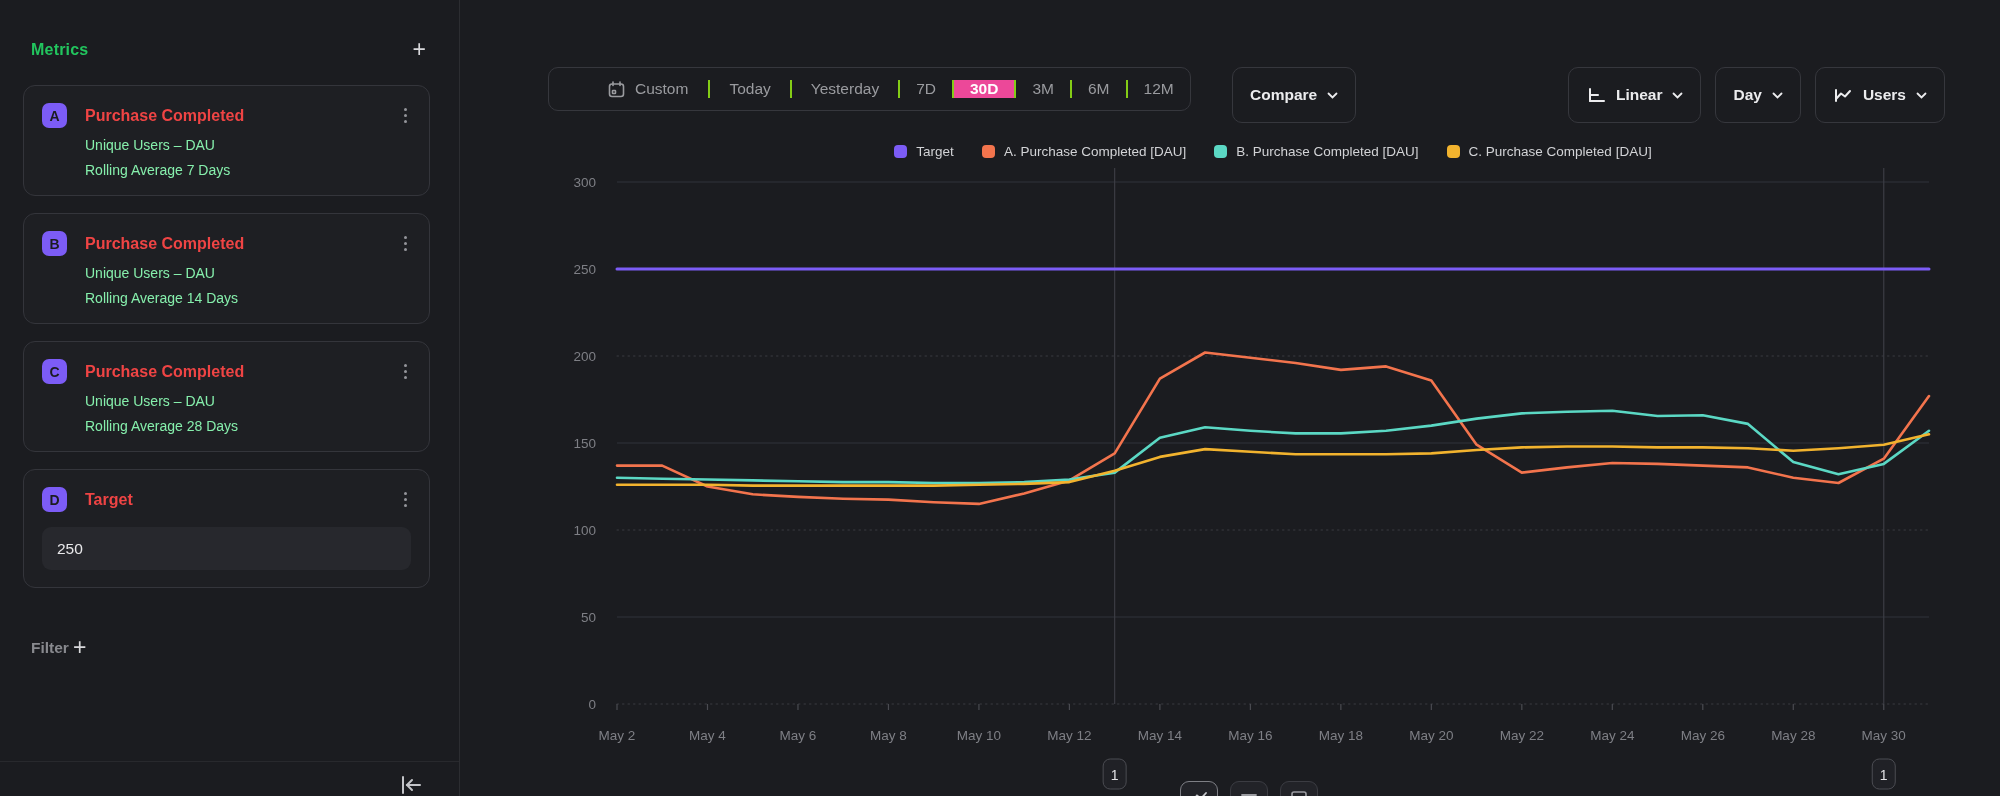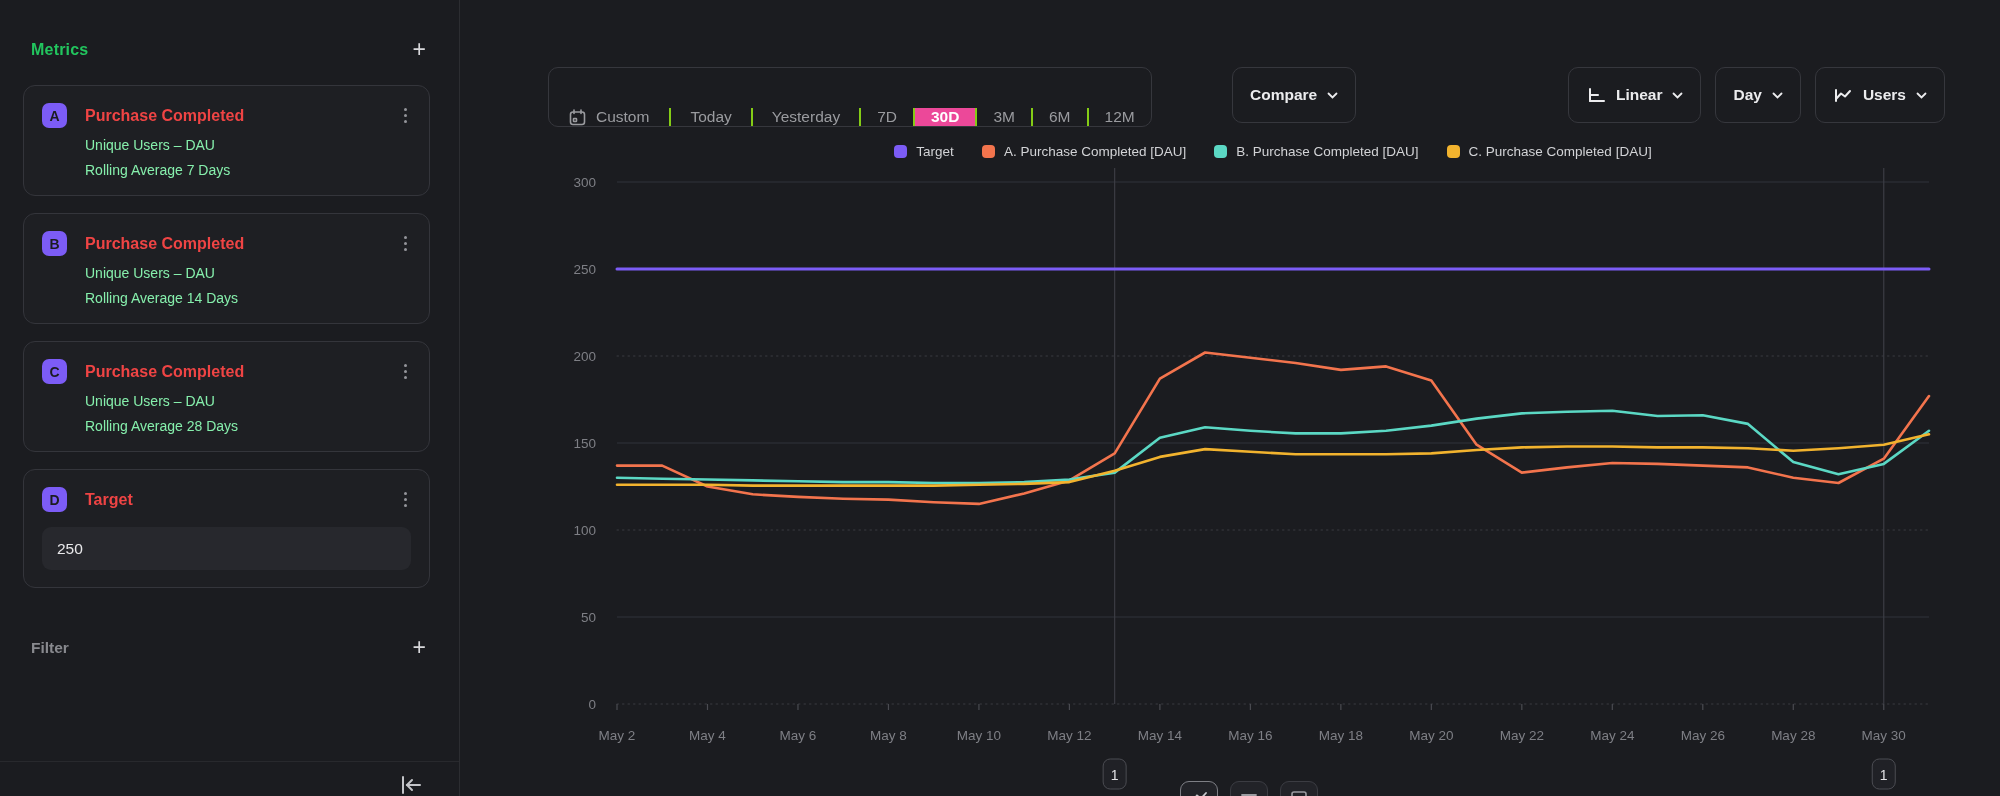--- a/index.html
+++ b/index.html
@@ -18,28 +18,28 @@
   .metric-card { border:1px solid #34353b; border-radius:12px; padding:17px 18px; margin-bottom:17px; background:#1e1f23; }
   .card-head { display:flex; align-items:center; }
   .badge { width:25px; height:25px; border-radius:7px; display:flex; align-items:center; justify-content:center;
     font-size:14px; font-weight:700; color:#1b1c1f; flex:0 0 25px; }
   .card-title { font-size:16px; font-weight:600; color:#ef4444; margin-left:18px; flex:1; }
   .kebab { background:none; border:none; cursor:pointer; display:flex; flex-direction:column; gap:3px; padding:4px; }
   .kebab i { width:3px; height:3px; border-radius:50%; background:#94959a; display:block; }
   .card-sub { font-size:14px; color:#86efac; margin:9px 0 0 43px; }
   .target-input { width:100%; height:43px; margin-top:15px; border:none; border-radius:9px;
     background:#27282d; color:#e8e8ea; font-size:15.5px; padding-left:15px; font-family:inherit; }
-  .filter-row { display:flex; justify-content:space-between; align-items:center; margin:48px 0 0 8px; }
+  .filter-row { display:flex; align-items:center; margin:48px 0 0 8px; }
   .filter-row h3 { font-size:15.5px; font-weight:600; color:#88898e; }
   .side-divider { position:absolute; left:0; top:761px; width:459px; height:1px; background:#28292d; }
   .collapse-btn { position:absolute; left:398px; top:774px; background:none; border:none; cursor:pointer; color:#c3c4c8; }
   
   .main { position:absolute; left:460px; top:0; width:1540px; height:796px; }
   .btn, .seg { border:1px solid #36373d; border-radius:10px; background:transparent; }
-  .seg { position:absolute; left:88px; top:67px; height:60px; display:flex; overflow:hidden; align-items:flex-end; }
+  .seg { position:absolute; left:88px; top:67px; height:44px; display:flex; overflow:hidden; align-items:center;padding-left:39px; }
   .seg-item { display:flex; align-items:center; gap:10px; padding:0 19px; font-size:15.5px; color:#9a9b9f;
     background:none; border:none; border-left:2px solid #84cc16; cursor:pointer; font-family:inherit; white-space:nowrap; }
   .seg-item:first-child { border-left:none; padding:0 20px; }
   .seg-item.small { padding:0 16px; }
   .seg-item.selected { background:#ec4899; color:#ffffff; font-weight:700; }
   .btn { position:absolute; height:56px; display:flex; align-items:center; gap:10px; padding:0 17px;
     color:#ececee; font-size:15.5px; font-weight:600; cursor:pointer; font-family:inherit; }
   .compare-btn { left:772px; top:67px; }
   .right-group { position:absolute; right:55px; top:67px; display:flex; gap:14px; }
   .right-group .btn { position:static; }

